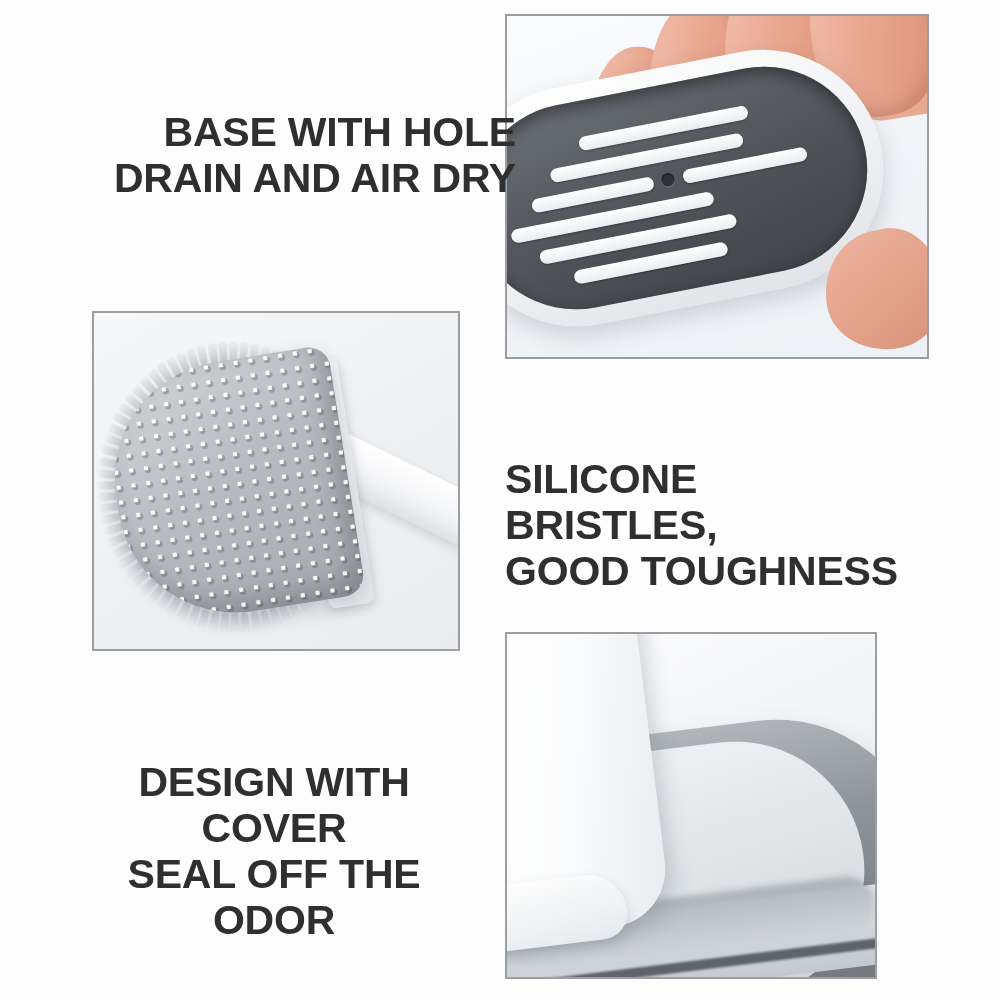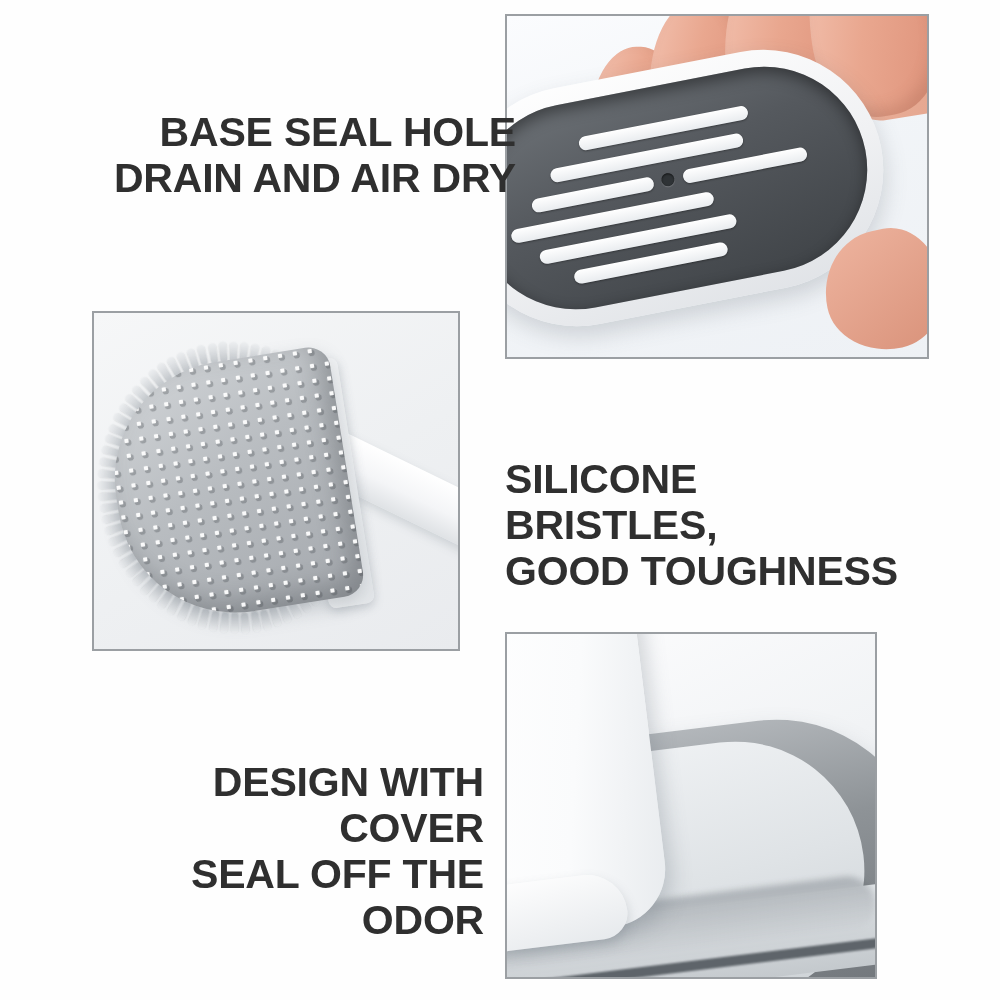--- a/index.html
+++ b/index.html
@@ -18,21 +18,21 @@
     color:#2f2f2f;
     font-weight:700;
     font-size:41px;
     line-height:1.12;
     letter-spacing:-0.2px;
     white-space:pre-line;
     font-family:"Liberation Sans", sans-serif;
   }
   #cap-base{left:96px;top:110px;width:420px;text-align:right;}
   #cap-bristles{left:505px;top:457px;width:400px;text-align:left;}
-  #cap-cover{left:64px;top:760px;width:420px;text-align:right;}
+  #cap-cover{left:64px;top:760px;width:420px;text-align:center;}
 
   
   .panel{
     position:absolute;
     border:2px solid #9b9fa3;
     background:#f4f6f8;
     overflow:hidden;
     box-sizing:border-box;
   }
   #panel-base{left:505px;top:14px;width:424px;height:345px;}
@@ -296,21 +296,21 @@
     <div class="bg-cover"></div>
     <div class="lid-outer"></div>
     <div class="lid-inner"></div>
     <div class="base-strip"></div>
     <div class="lid-shadow"></div>
     <div class="base-edge"></div>
     <div class="cover-tab"></div>
     <div class="tab-foot"></div>
   </div>
 
-  <div class="caption" id="cap-base">BASE SEAL HOLE
+  <div class="caption" id="cap-base">BASE WITH HOLE
 DRAIN AND AIR DRY</div>
 
   <div class="caption" id="cap-bristles">SILICONE BRISTLES,
 GOOD TOUGHNESS</div>
 
   <div class="caption" id="cap-cover">DESIGN WITH COVER
 SEAL OFF THE ODOR</div>
 
 </div>
 

